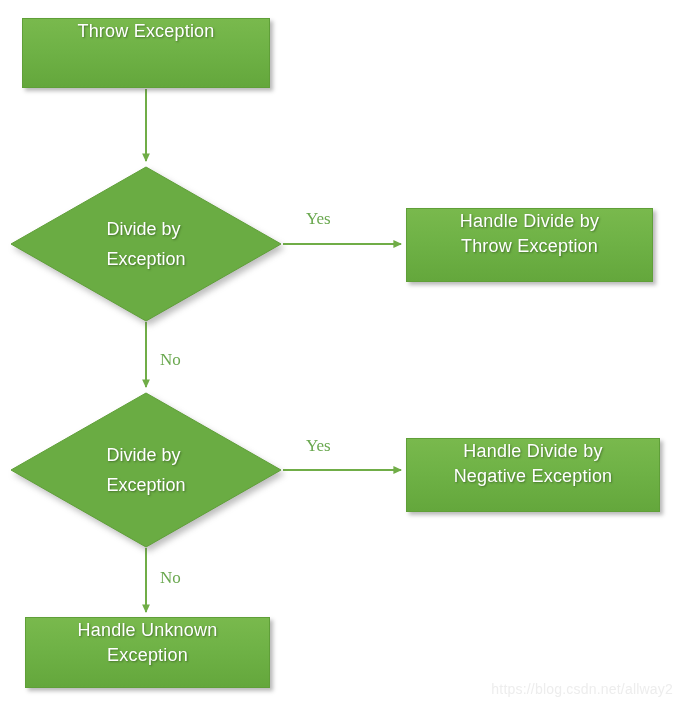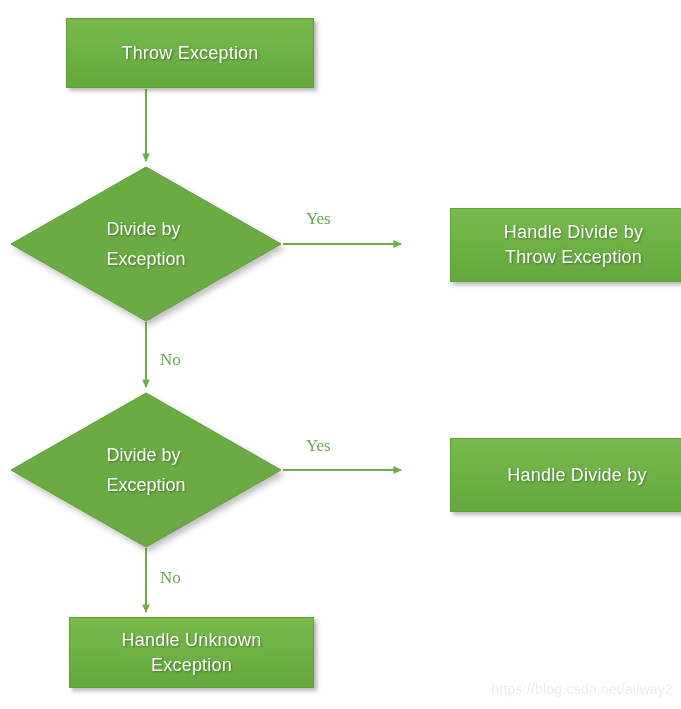--- a/index.html
+++ b/index.html
@@ -16,30 +16,28 @@
     height: 709px;
     background: #ffffff;
     overflow: hidden;
   }
 
   
   .node {
     position: absolute;
     box-sizing: border-box;
     display: flex;
-    align-items: center;
     justify-content: center;
     text-align: center;
     color: #ffffff;
     font-size: 18px;
     line-height: 25px;
     letter-spacing: 0.2px;
     text-shadow: 1px 1px 2px rgba(40, 70, 25, 0.55);
     user-select: none;
-    margin-left: 44px;
   }
 
   .box {
     background: linear-gradient(to bottom, #79b94d 0%, #6fb246 45%, #64a73c 100%);
     border: 1px solid #5f9f38;
     box-shadow: 3px 3px 4px rgba(80, 80, 80, 0.40);
   }
 
   .diamond-wrap {
     position: absolute;
@@ -164,20 +162,21 @@
       <div>
         <div>Divide by</div>
         <div>Exception</div>
       </div>
     </div>
   </div>
 
   <div class="node box" style="left:406px; top:438px; width:254px; height:74px;">
     <div>
       <div>Handle Divide by</div>
+      <div>Negative Exception</div>
     </div>
   </div>
 
   <div class="node box" style="left:25px; top:617px; width:245px; height:71px;">
     <div>
       <div>Handle Unknown</div>
       <div>Exception</div>
     </div>
   </div>
 

